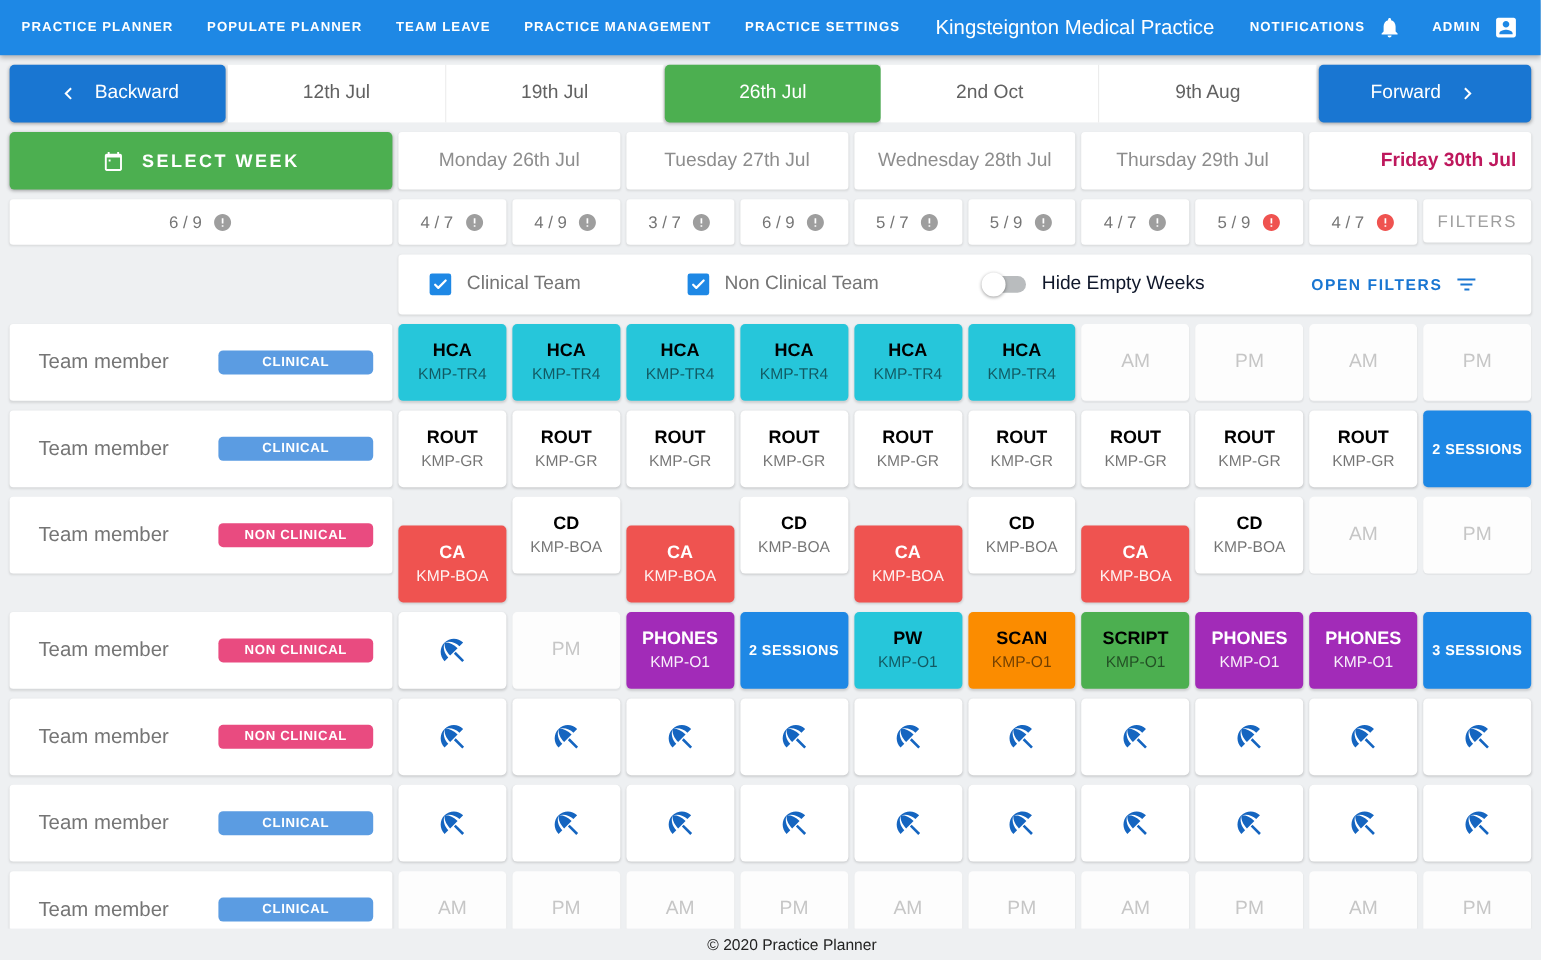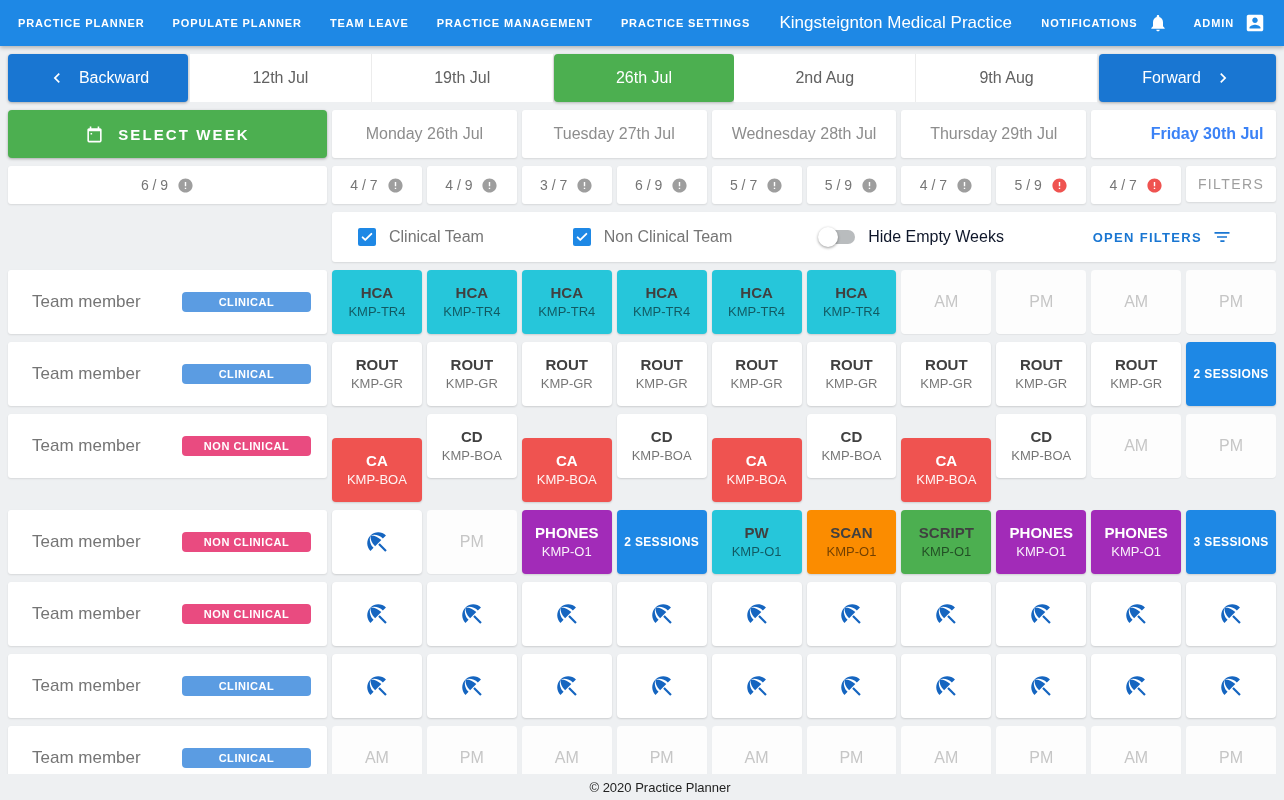--- a/index.html
+++ b/index.html
@@ -48,21 +48,21 @@
   .select-week {
     height:48px; border:none; border-radius:4px; background:var(--week-selected,#4CAF50); color:#fff;
     font-family:inherit; font-size:15px; font-weight:700; letter-spacing:.14em;
     display:flex; align-items:center; justify-content:center; gap:14px; cursor:pointer;
     box-shadow:0 1px 3px rgba(0,0,0,.3);
   }
   .day-header {
     grid-column:span 2; height:48px; display:flex; align-items:center; justify-content:center;
     font-size:16px; color:#8d8d8d;
   }
-  .day-header.today { color:#3b82f6; font-weight:700;padding-left:47px; }
+  .day-header.today { color:#be185d; font-weight:700;padding-left:47px; }
   .side-label { height:46px; display:flex; align-items:center; justify-content:center;
     color:#9e9e9e; font-size:14px; letter-spacing:.1em; }
   .rule-cell { height:38px; display:flex; align-items:center; justify-content:center; gap:9px;
     font-size:14px; color:#757575; cursor:pointer; }
   .rule-icon { color:#9e9e9e; }
   .rule-cell.alert .rule-icon { color:var(--alert,#EF5350); }
   .filters-label { height:36px; }
   .filters-bar { grid-column:2 / -1; height:50px; display:flex; align-items:center;
     justify-content:space-between; padding:0 44px 0 26px; }
   .filter-item { display:flex; align-items:center; gap:13px; font-size:16px; color:#757575; }
@@ -79,21 +79,21 @@
     padding:0 16px 0 24px; cursor:pointer; }
   .member-name { font-size:17px; color:#757575; }
   .badge { width:129px; padding:4px 0; border-radius:4px; text-align:center; color:#fff;
     font-size:11px; font-weight:700; letter-spacing:.05em; }
   .badge.clinical { background:var(--clinical-badge,#5B9CE2); }
   .badge.non_clinical { background:var(--non-clinical-badge,#E94B80); }
   .cell { height:64px; border-radius:4px; display:flex; flex-direction:column; align-items:center;
     justify-content:center; box-shadow:0 1px 2px rgba(0,0,0,.14); cursor:pointer; background:#fff; }
   .cell .title { font-size:15px; font-weight:700; line-height:1.25; }
   .cell .code  { font-size:13px; line-height:1.25; margin-top:1px; }
-  .cell.dark .title { color:#404040;text-align:right; }
+  .cell.dark .title { color:#000000;text-align:right; }
   .cell.dark .code  { color:rgba(0,0,0,.55); }
   .cell.light .title { color:#fff; }
   .cell.light .code  { color:rgba(255,255,255,.93); }
   .v-cyan   { background:var(--shift-cyan,#26C6DA); }
   .v-white  { background:#fff; }
   .v-white .code { color:#8f8f8f; }
   .v-red    { background:var(--shift-red,#EF5350);margin-top:24px; }
   .v-purple { background:var(--shift-purple,#A22BB8); }
   .v-orange { background:var(--shift-orange,#FB8C00); }
   .v-green  { background:var(--shift-green,#4CAF50); }
@@ -146,21 +146,21 @@
           <svg viewBox="0 0 24 24" width="20" height="20" fill="currentColor">
             <path d="M15.41 7.41 14 6l-6 6 6 6 1.41-1.41L10.83 12z"></path>
           </svg>
         </span>
       <span>Backward</span>
     </button>
     <div class="week-tabs" id="weekTabs">
         <div class="week-tab">12th Jul</div>
         <div class="week-tab">19th Jul</div>
         <div class="week-tab selected">26th Jul</div>
-        <div class="week-tab">2nd Aug</div>
+        <div class="week-tab">2nd Oct</div>
         <div class="week-tab">9th Aug</div>
       </div>
     <button class="nav-btn btn-forward">
       <span>Forward</span>
       <span class="icon" id="chevRight">
           <svg viewBox="0 0 24 24" width="20" height="20" fill="currentColor">
             <path d="M10 6 8.59 7.41 13.17 12l-4.58 4.59L10 18l6-6z"></path>
           </svg>
         </span>
     </button>

